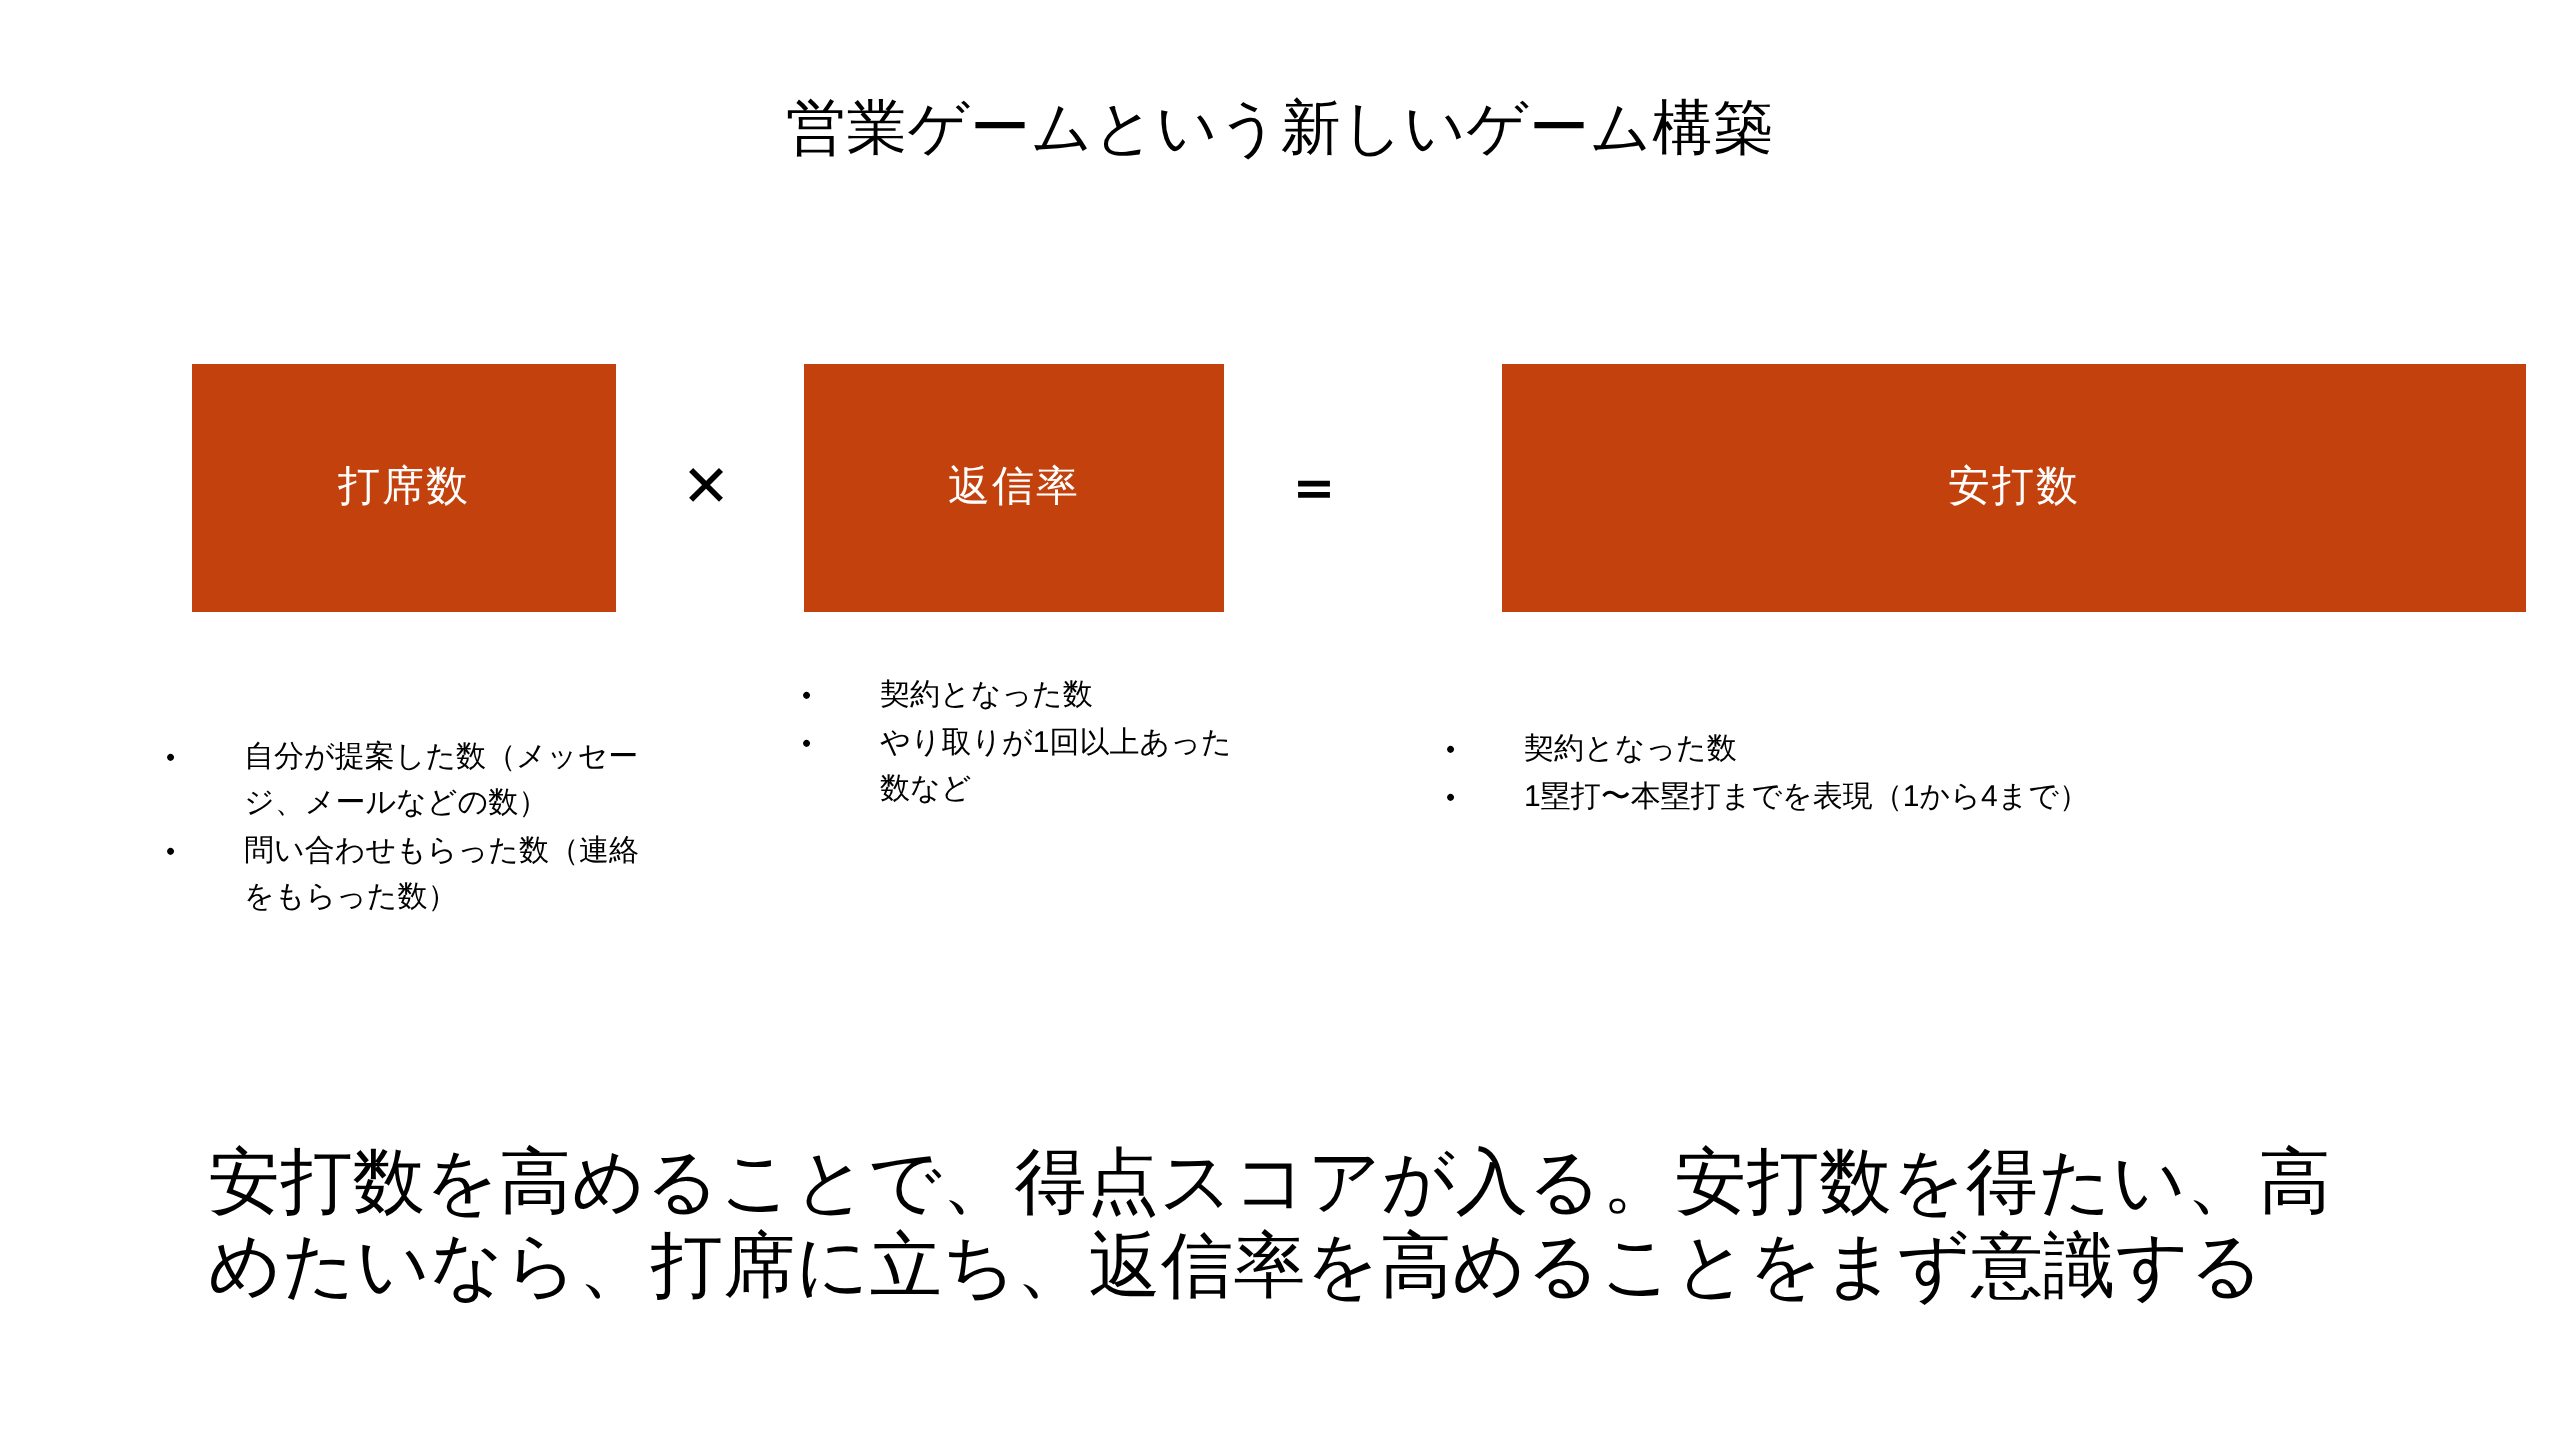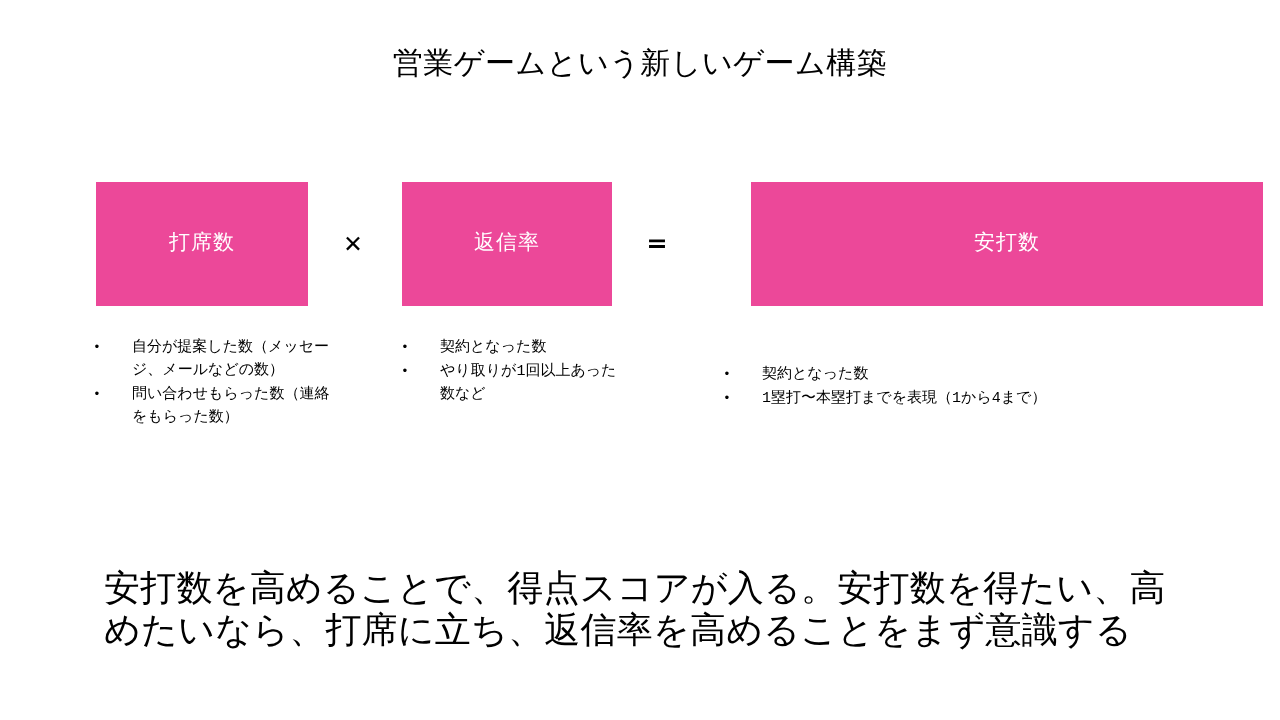--- a/index.html
+++ b/index.html
@@ -14,21 +14,20 @@
     overflow: hidden;
     font-family: "Liberation Sans", "DejaVu Sans", sans-serif;
     color: #000000;
     -webkit-font-smoothing: antialiased;
   }
   .slide {
     position: relative;
     width: 1280px;
     height: 608px;
     background: #ffffff;
-    font-family: Liberation Mono, monospace;
   }
 
   
   .slide-title {
     position: absolute;
     left: 0;
     top: 44px;
     width: 1280px;
     text-align: center;
     font-size: 30px;
@@ -44,21 +43,21 @@
     position: absolute;
     left: 0;
     top: 182px;
     width: 1280px;
     height: 124px;
   }
   .box {
     position: absolute;
     top: 0;
     height: 124px;
-    background: #ec4899;
+    background: #c2410c;
     display: flex;
     align-items: center;
     justify-content: center;
   }
   .box-label {
     color: #ffffff;
     font-size: 21px;
     line-height: 30px;
     font-weight: 400;
     letter-spacing: 1px;
@@ -104,21 +103,21 @@
   }
   .bullets li::before {
     content: "\2022";
     position: absolute;
     left: 7px;
     top: 0;
     font-size: 13px;
     line-height: 23px;
     color: #000000;
   }
-  .col-at-bats { left: 86px;  width: 250px; }
+  .col-at-bats { left: 76px;  width: 250px; margin-top: 31px; }
   .col-reply   { left: 394px; width: 230px; }
   .col-hits    { left: 716px; width: 520px; margin-top: 27px; }
 
   
   .summary {
     position: absolute;
     left: 104px;
     top: 570px;
     width: 1090px;
     font-size: 36px;

